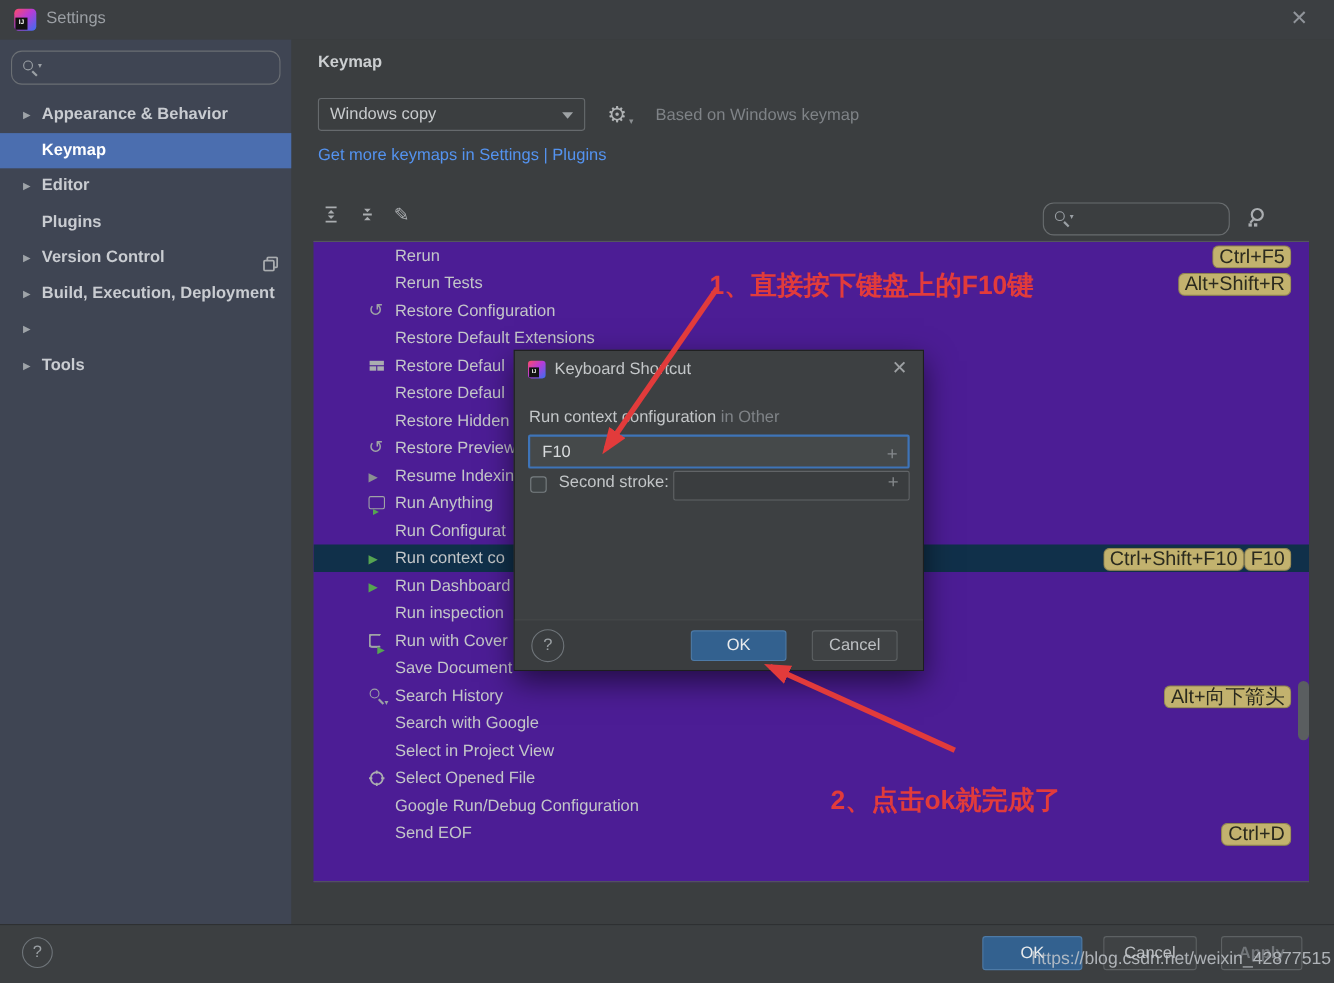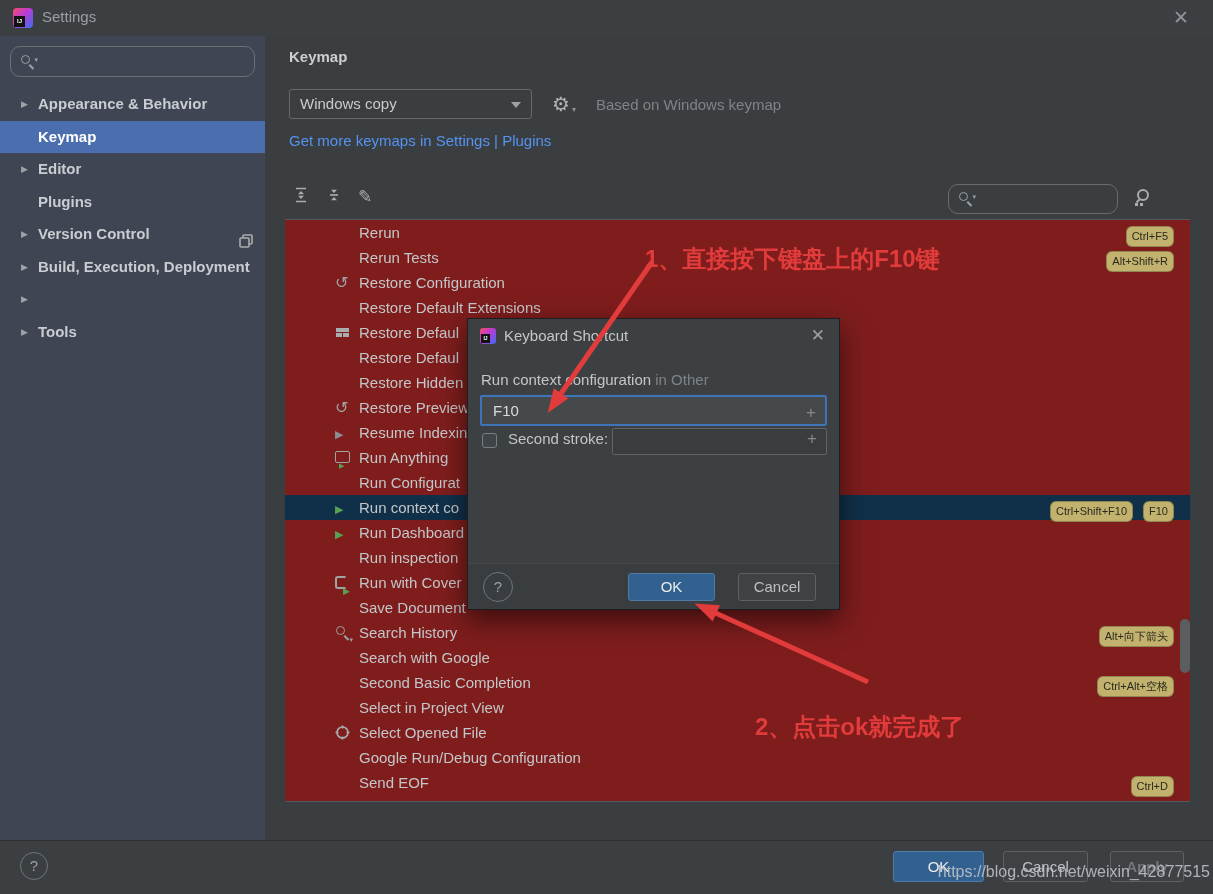--- a/index.html
+++ b/index.html
@@ -47,30 +47,30 @@
   #more-link { position:absolute; left:24px; top:96px; color:#5493f0; cursor:pointer; }
 
   
   .tb-icon { position:absolute; top:150px; width:20px; height:20px; cursor:pointer; }
   #tb-search { position:absolute; left:683px; top:148px; width:170px; height:30px; border:1px solid #686c6e; border-radius:10px; }
   #tb-search .mag { position:absolute; left:9px; top:6px; }
   #find-shortcut { position:absolute; left:866px; top:151px; cursor:pointer; }
 
   
   #action-list { position:absolute; left:20px; top:183px; width:905px; height:583px; overflow:hidden;
-                 border-top:1px solid #54585a; border-bottom:1px solid #54585a; background:#7f1d1d; }
+                 border-top:1px solid #54585a; border-bottom:1px solid #54585a; background:#4c1d95; }
   .arow { position:relative; height:25px; line-height:25px; white-space:nowrap; cursor:pointer; }
   .arow.sel { background:#10304a; }
   .arow.partial { height:8px; overflow:hidden; }
   .arow .ric { position:absolute; left:50px; top:0; width:18px; height:25px; }
   .arow .alabel { position:absolute; left:74px; top:0; color:#c3c6c8; }
   .arow .badges { position:absolute; right:16px; top:2px; height:21px; }
   .badge { display:inline-block; background:#c2b26e; color:#2a2a1e; border:1px solid rgba(0,0,0,.25);
            border-radius:6px; padding:0 5px; min-width:30px; text-align:center;
-           font-size:11px; line-height:19px; margin-left:10px; }
+           font-size:18px; line-height:19px; margin-left:0; }
   .g-undo { color:#9fa3a6; font-size:16px; line-height:25px; }
   .g-play { font-size:11px; line-height:25px; }
   .g-play.gray { color:#8b8f93; } .g-play.green { color:#56a452; }
   .runany { position:relative; display:inline-block; width:15px; height:12px; border:1.5px solid #9fa3a6;
             border-radius:2px; margin-top:6px; }
   .runany i { position:absolute; left:3px; top:1px; font-style:normal; font-size:7px; color:#56a452; }
   .cover { position:relative; display:inline-block; width:12px; height:13px; border:2px solid #9fa3a6;
            border-radius:3px; border-right-color:transparent; margin-top:6px; }
   .cover i { position:absolute; left:6px; top:1px; font-style:normal; font-size:9px; color:#56a452; }
   #list-scrollbar { position:absolute; right:0; top:399px; width:10px; height:54px; background:#5a5e60; border-radius:5px; }
@@ -317,25 +317,20 @@
           <span class="alabel">Search History</span>
           <span class="badges"><span class="badge">Alt+向下箭头</span></span>
         </div>
         <div class="arow">
           <span class="ric"></span>
           <span class="alabel">Search with Google</span>
           <span class="badges"></span>
         </div>
         <div class="arow">
           <span class="ric"></span>
-          <span class="alabel">Second Basic Completion</span>
-          <span class="badges"><span class="badge">Ctrl+Alt+空格</span></span>
-        </div>
-        <div class="arow">
-          <span class="ric"></span>
           <span class="alabel">Select in Project View</span>
           <span class="badges"></span>
         </div>
         <div class="arow">
           <span class="ric"><svg width="15" height="15" viewBox="0 0 15 15" style="margin-top:5px">
               <circle class="st" cx="7.5" cy="7.5" r="5.5"></circle>
               <path class="st" d="M7.5 0.5v3M7.5 11.5v3M0.5 7.5h3M11.5 7.5h3"></path>
             </svg></span>
           <span class="alabel">Select Opened File</span>
           <span class="badges"></span>

